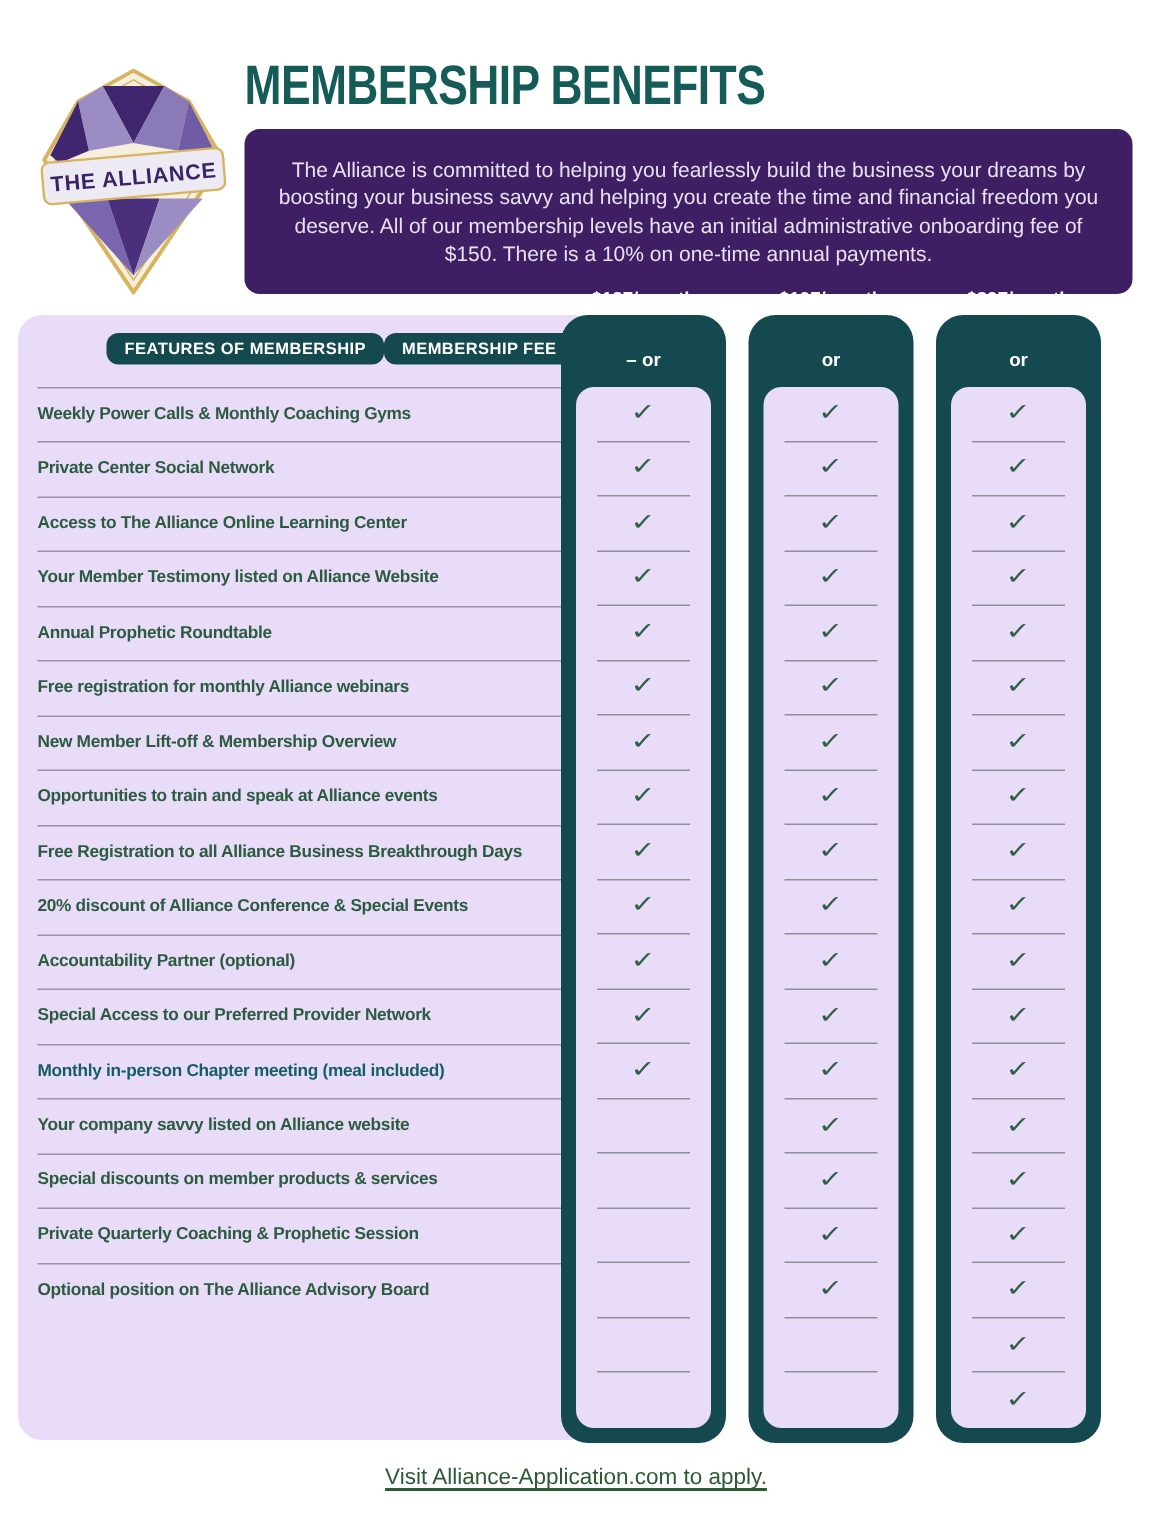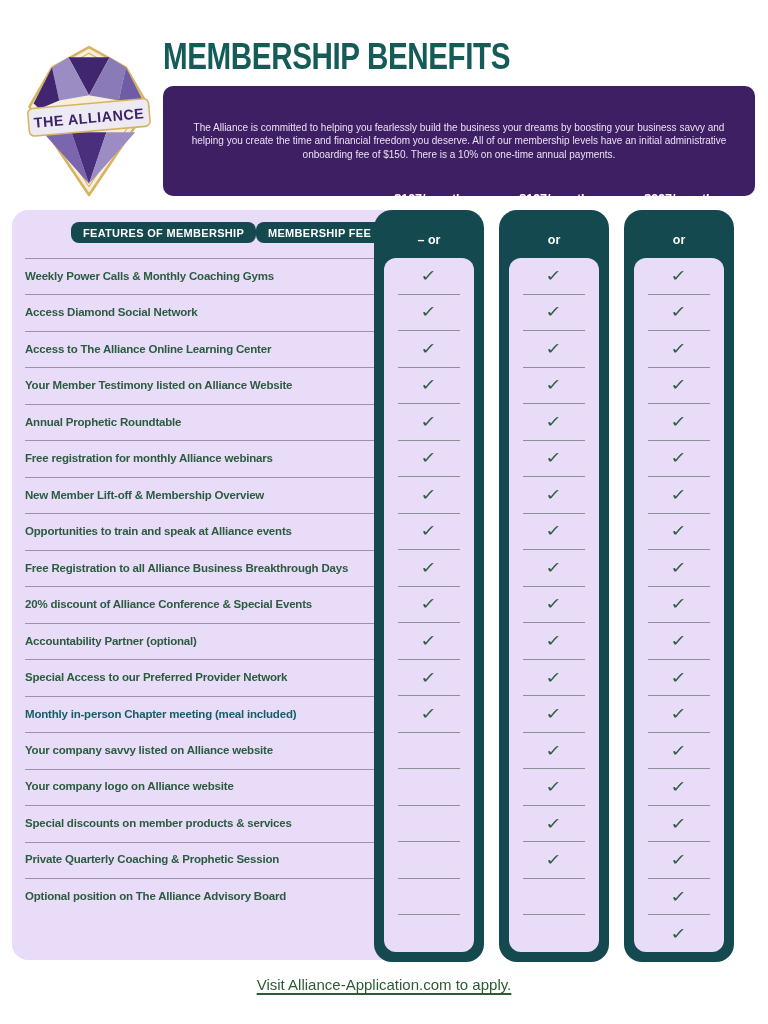--- a/index.html
+++ b/index.html
@@ -13,21 +13,21 @@
     position:absolute; left:163px; top:36px; margin:0;
     font-size:37px; font-weight:bold; color:#155c58; letter-spacing:-0.5px;
     transform:scaleX(0.8); transform-origin:left top; white-space:nowrap;
   }
   .desc-box {
     position:absolute; left:163px; top:86px; width:592px; height:110px;
     background:#3e1f63; border-radius:10px; box-sizing:border-box;
     display:flex; align-items:center; justify-content:center; padding:6px 20px;
   }
   .desc-box p {
-    margin:0; color:#e9e0f2; font-size:10px; line-height:1.34; text-align:center;
+    margin:0; color:#e9e0f2; font-size:14px; line-height:1.34; text-align:center;
   }
   
   .features-panel {
     position:absolute; left:12px; top:210px; width:341px; height:750px;
     background:#e9dcf8; border-radius:16px;padding-left:46px;
   }
   .badges { display:flex; justify-content:space-between; padding:12px 20px 0 13px; }
   .badge {
     background:#13494f; color:#ffffff; font-weight:bold; font-size:11px;
     padding:5px 12px 4px; border-radius:8px; letter-spacing:0.3px; white-space:nowrap;
@@ -108,21 +108,21 @@
   <div class="features-panel">
     <div class="badges">
       <span class="badge">FEATURES OF MEMBERSHIP</span>
       <span class="badge">MEMBERSHIP FEE</span>
     </div>
     <div class="features-list">
         <div class="feature-row">
           <span class="feature-label">Weekly Power Calls &amp; Monthly Coaching Gyms</span>
         </div>
         <div class="feature-row">
-          <span class="feature-label">Access Diamond Social Network</span>
+          <span class="feature-label">Private Center Social Network</span>
         </div>
         <div class="feature-row">
           <span class="feature-label">Access to The Alliance Online Learning Center</span>
         </div>
         <div class="feature-row">
           <span class="feature-label">Your Member Testimony listed on Alliance Website</span>
         </div>
         <div class="feature-row">
           <span class="feature-label">Annual Prophetic Roundtable</span>
         </div>
@@ -145,23 +145,20 @@
           <span class="feature-label">Accountability Partner (optional)</span>
         </div>
         <div class="feature-row">
           <span class="feature-label">Special Access to our Preferred Provider Network</span>
         </div>
         <div class="feature-row">
           <span class="feature-label teal">Monthly in-person Chapter meeting (meal included)</span>
         </div>
         <div class="feature-row">
           <span class="feature-label">Your company savvy listed on Alliance website</span>
-        </div>
-        <div class="feature-row">
-          <span class="feature-label">Your company logo on Alliance website</span>
         </div>
         <div class="feature-row">
           <span class="feature-label">Special discounts on member products &amp; services</span>
         </div>
         <div class="feature-row">
           <span class="feature-label">Private Quarterly Coaching &amp; Prophetic Session</span>
         </div>
         <div class="feature-row last">
           <span class="feature-label">Optional position on The Alliance Advisory Board</span>
         </div>

